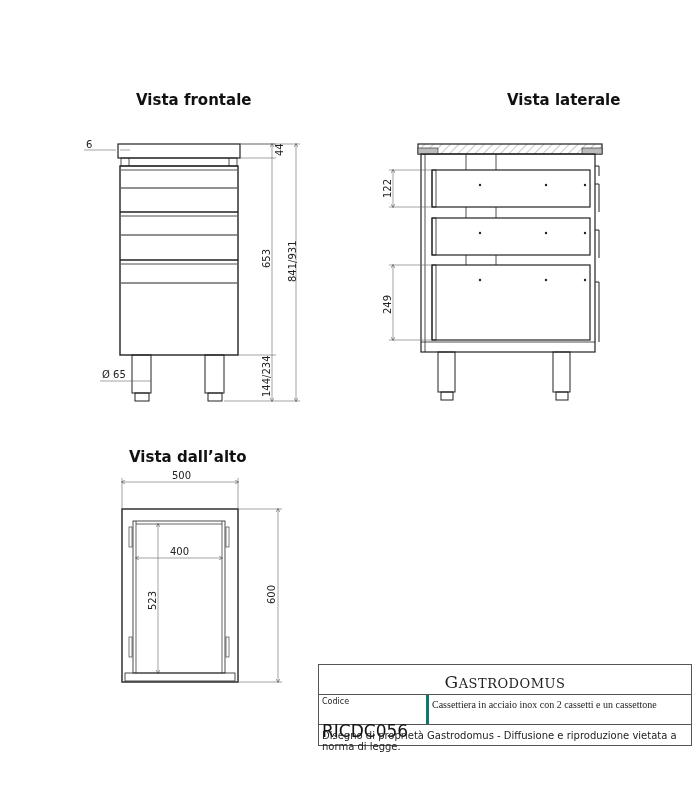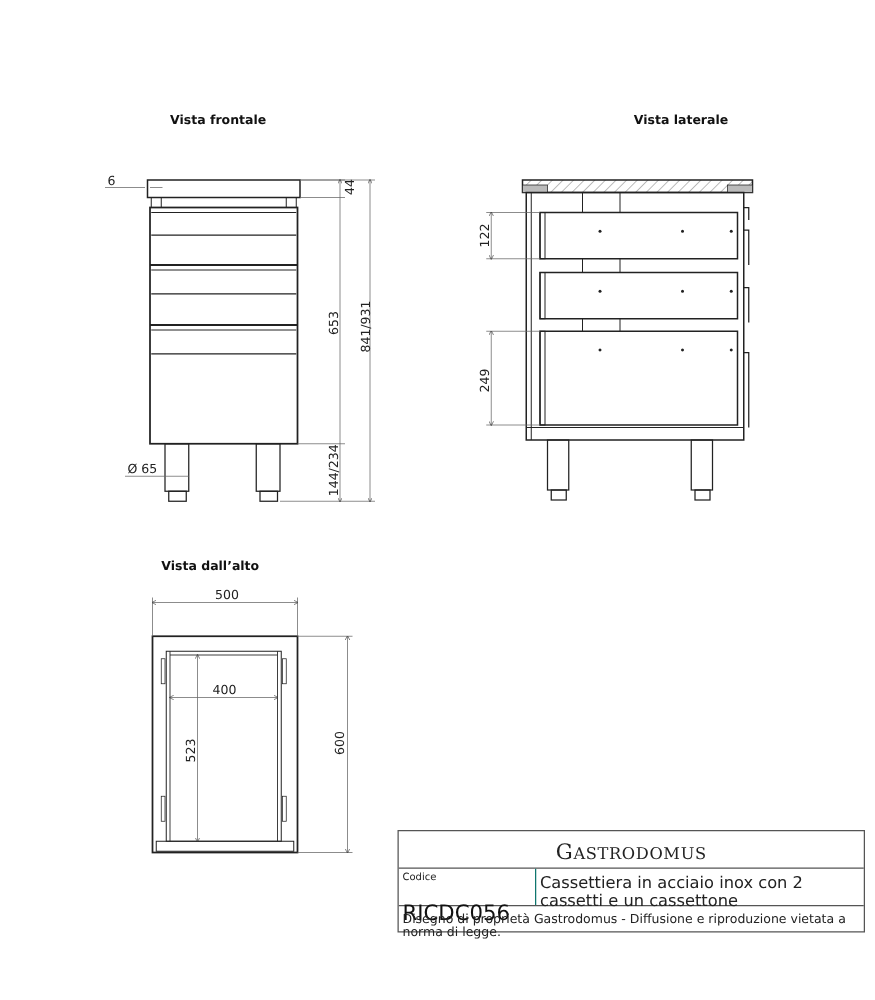--- a/index.html
+++ b/index.html
@@ -1,29 +1,29 @@
 <!DOCTYPE html>
 <html><head>
 <meta charset="utf-8">
 <style>
   html,body{margin:0;padding:0;background:#fff;}
   body{width:700px;height:800px;position:relative;overflow:hidden;font-family:"DejaVu Sans",sans-serif;}
-  .title{position:absolute;font-family:"DejaVu Sans",sans-serif;font-weight:bold;font-size:10px;color:#111;}
+  .title{position:absolute;font-family:"DejaVu Sans",sans-serif;font-weight:bold;font-size:15px;color:#111;}
   svg.draw{position:absolute;left:0;top:0;}
   .dim{font-family:"DejaVu Sans",sans-serif;font-size:10px;fill:#222;}
   .tb{position:absolute;left:318px;top:664px;width:374px;height:82px;border:1px solid #555;box-sizing:border-box;font-family:"DejaVu Sans",sans-serif;}
   .tb-logo{height:30px;border-bottom:1px solid #555;display:flex;align-items:flex-end;justify-content:center;padding-bottom:2px;box-sizing:border-box;text-align:right;}
   .tb-logo .brand{font-family:"DejaVu Serif",serif;font-size:13px;letter-spacing:0.5px;color:#222;}
   .tb-logo .brand .cap{font-size:17px;}
   .tb-row{display:flex;height:30px;border-bottom:1px solid #555;box-sizing:border-box;}
-  .tb-code{width:110px;border-right:1px solid #0f766e;padding:2px 3px;box-sizing:border-box;}
+  .tb-code{width:110px;border-right:3px solid #0f766e;padding:2px 3px;box-sizing:border-box;}
   .tb-desc{flex:1;padding:2px 3px;box-sizing:border-box;}
   .lbl{font-size:8px;color:#222;display:block;}
   .code{font-size:17px;font-weight:normal;color:#111;display:block;margin-top:15px;}
-  .desc{font-size:13px;color:#222;display:block;margin-top:2px;}
+  .desc{font-size:10px;color:#222;display:block;margin-top:2px;font-family:Liberation Serif, serif;}
   .tb-foot{font-size:10px;color:#222;padding:5px 3px;}
 </style>
 </head>
 <body>
 
 <div class="title" style="left:136px;top:91px;">Vista frontale</div>
 <div class="title" style="left:462px;top:91px;margin-left:45px;">Vista laterale</div>
 <div class="title" style="left:129px;top:448px;">Vista dall’alto</div>
 
 <svg class="draw" width="700" height="800" viewBox="0 0 700 800">

